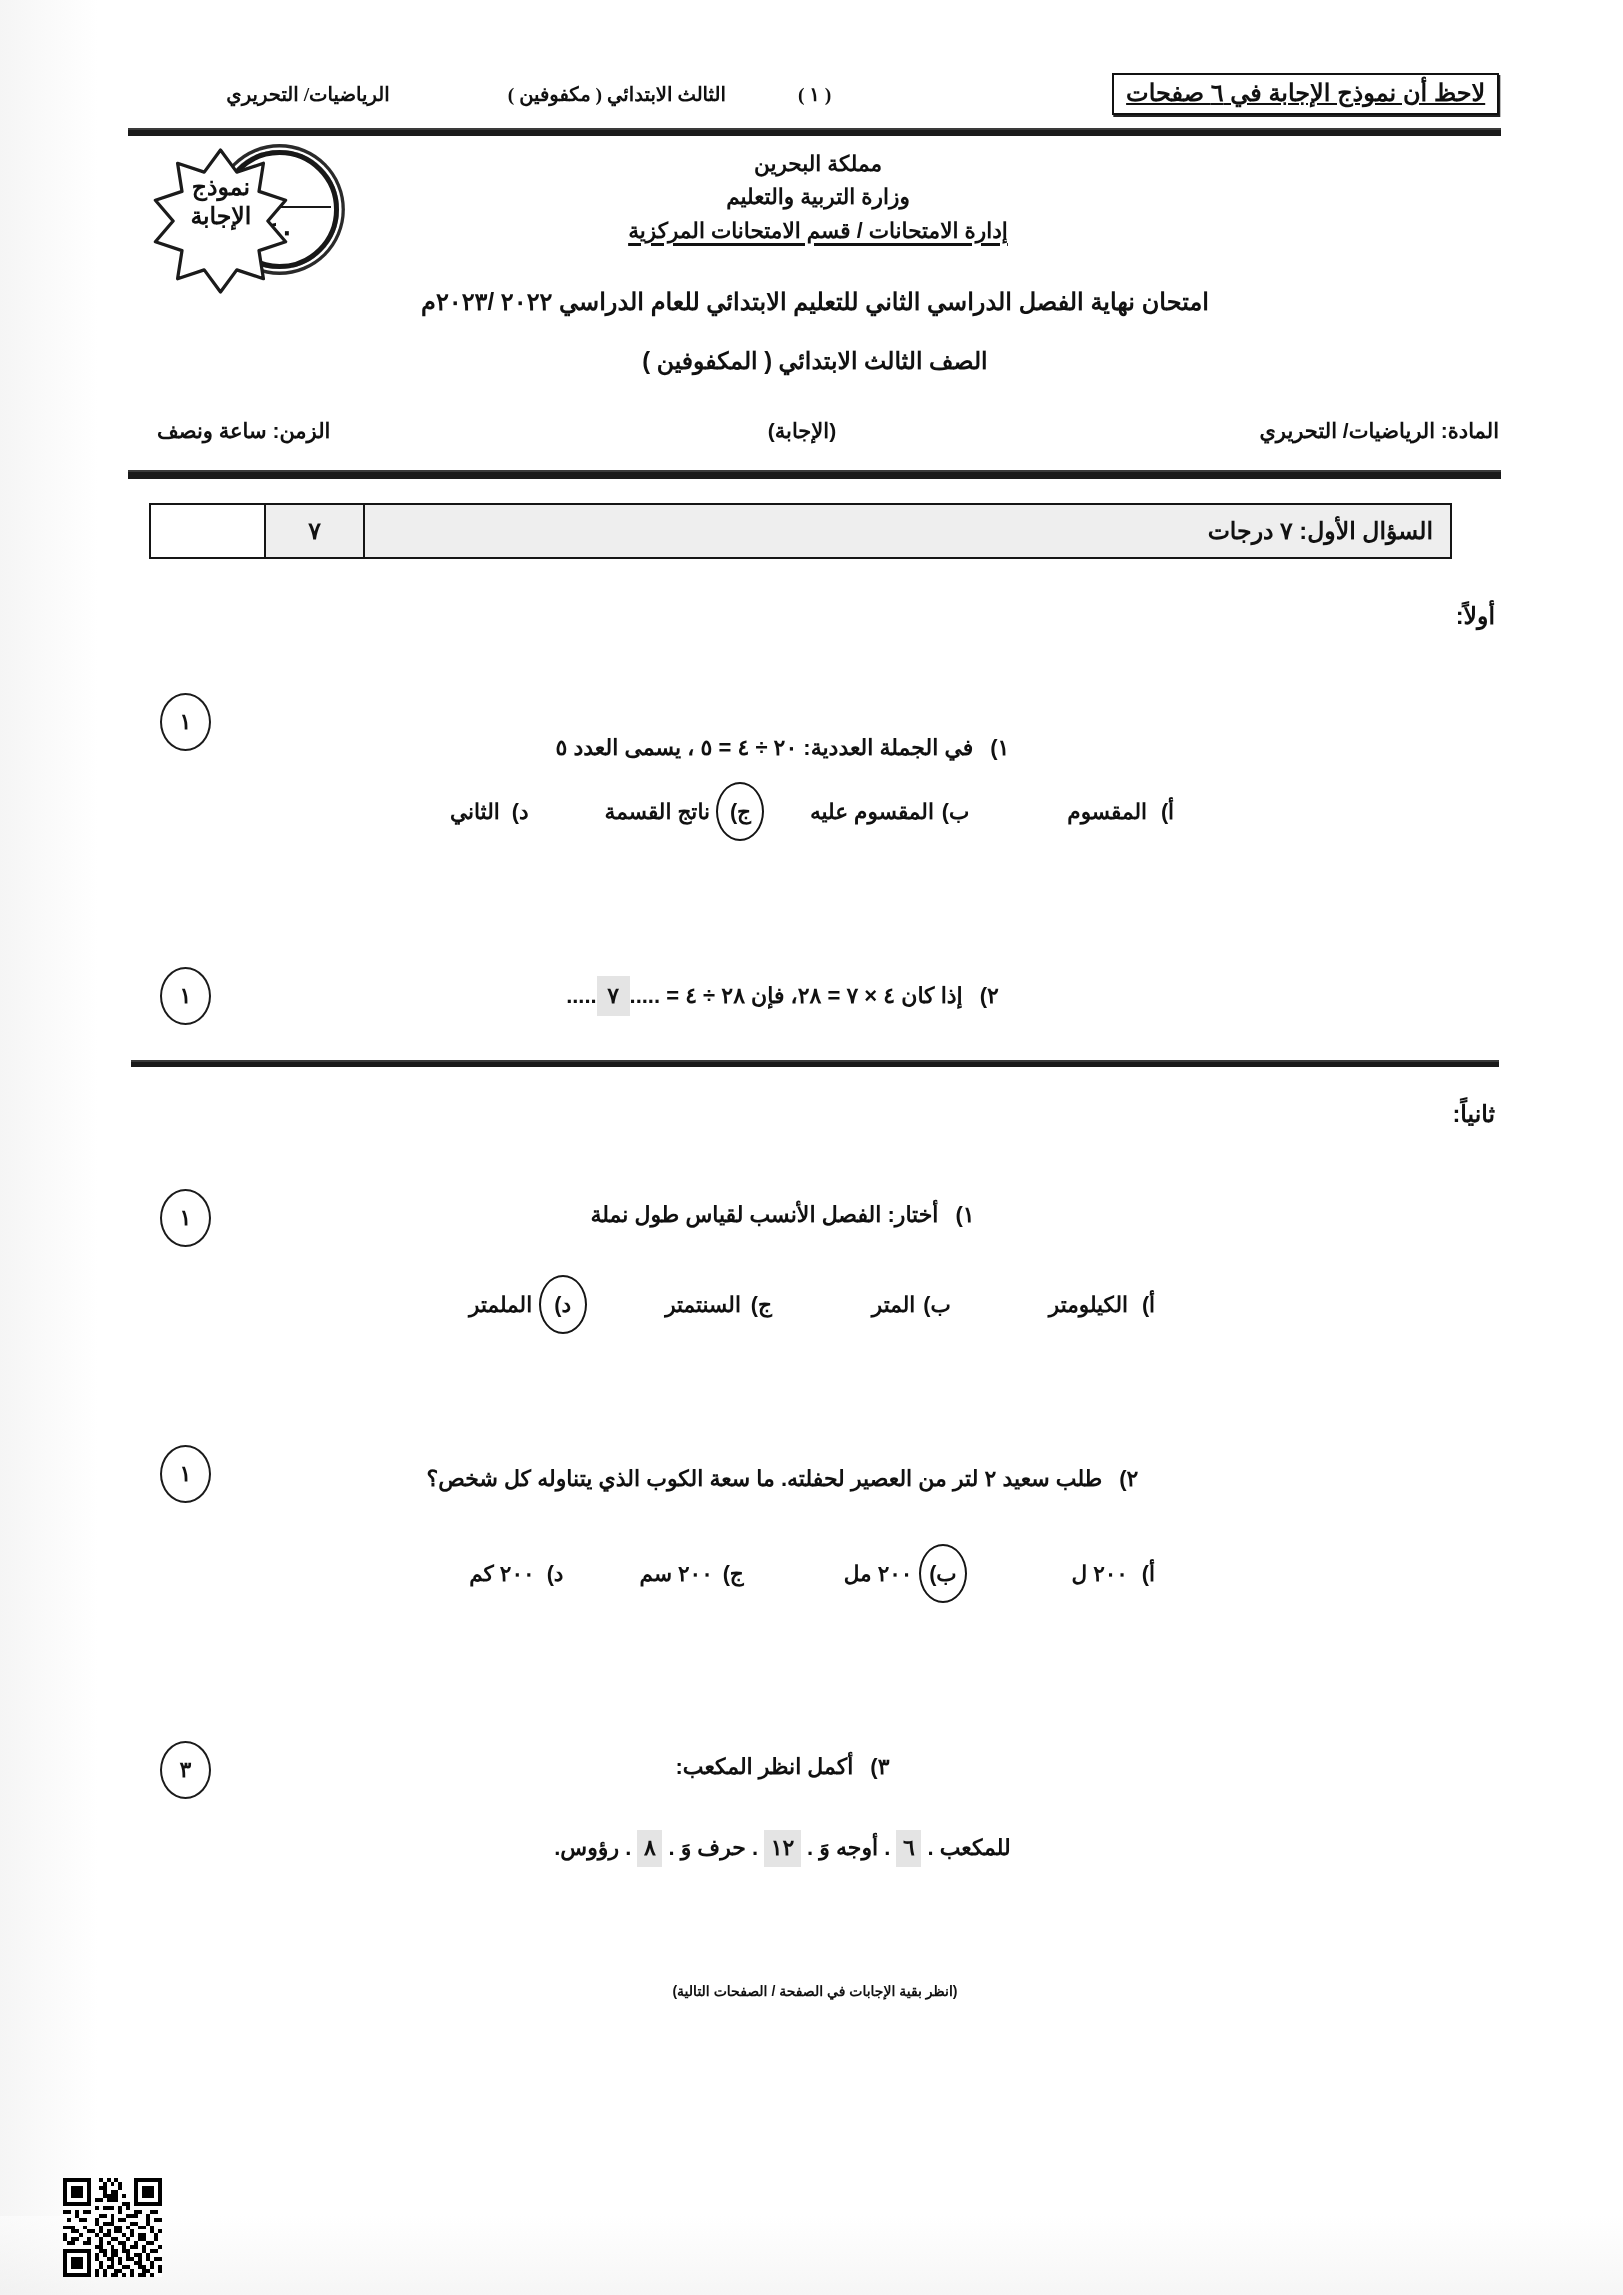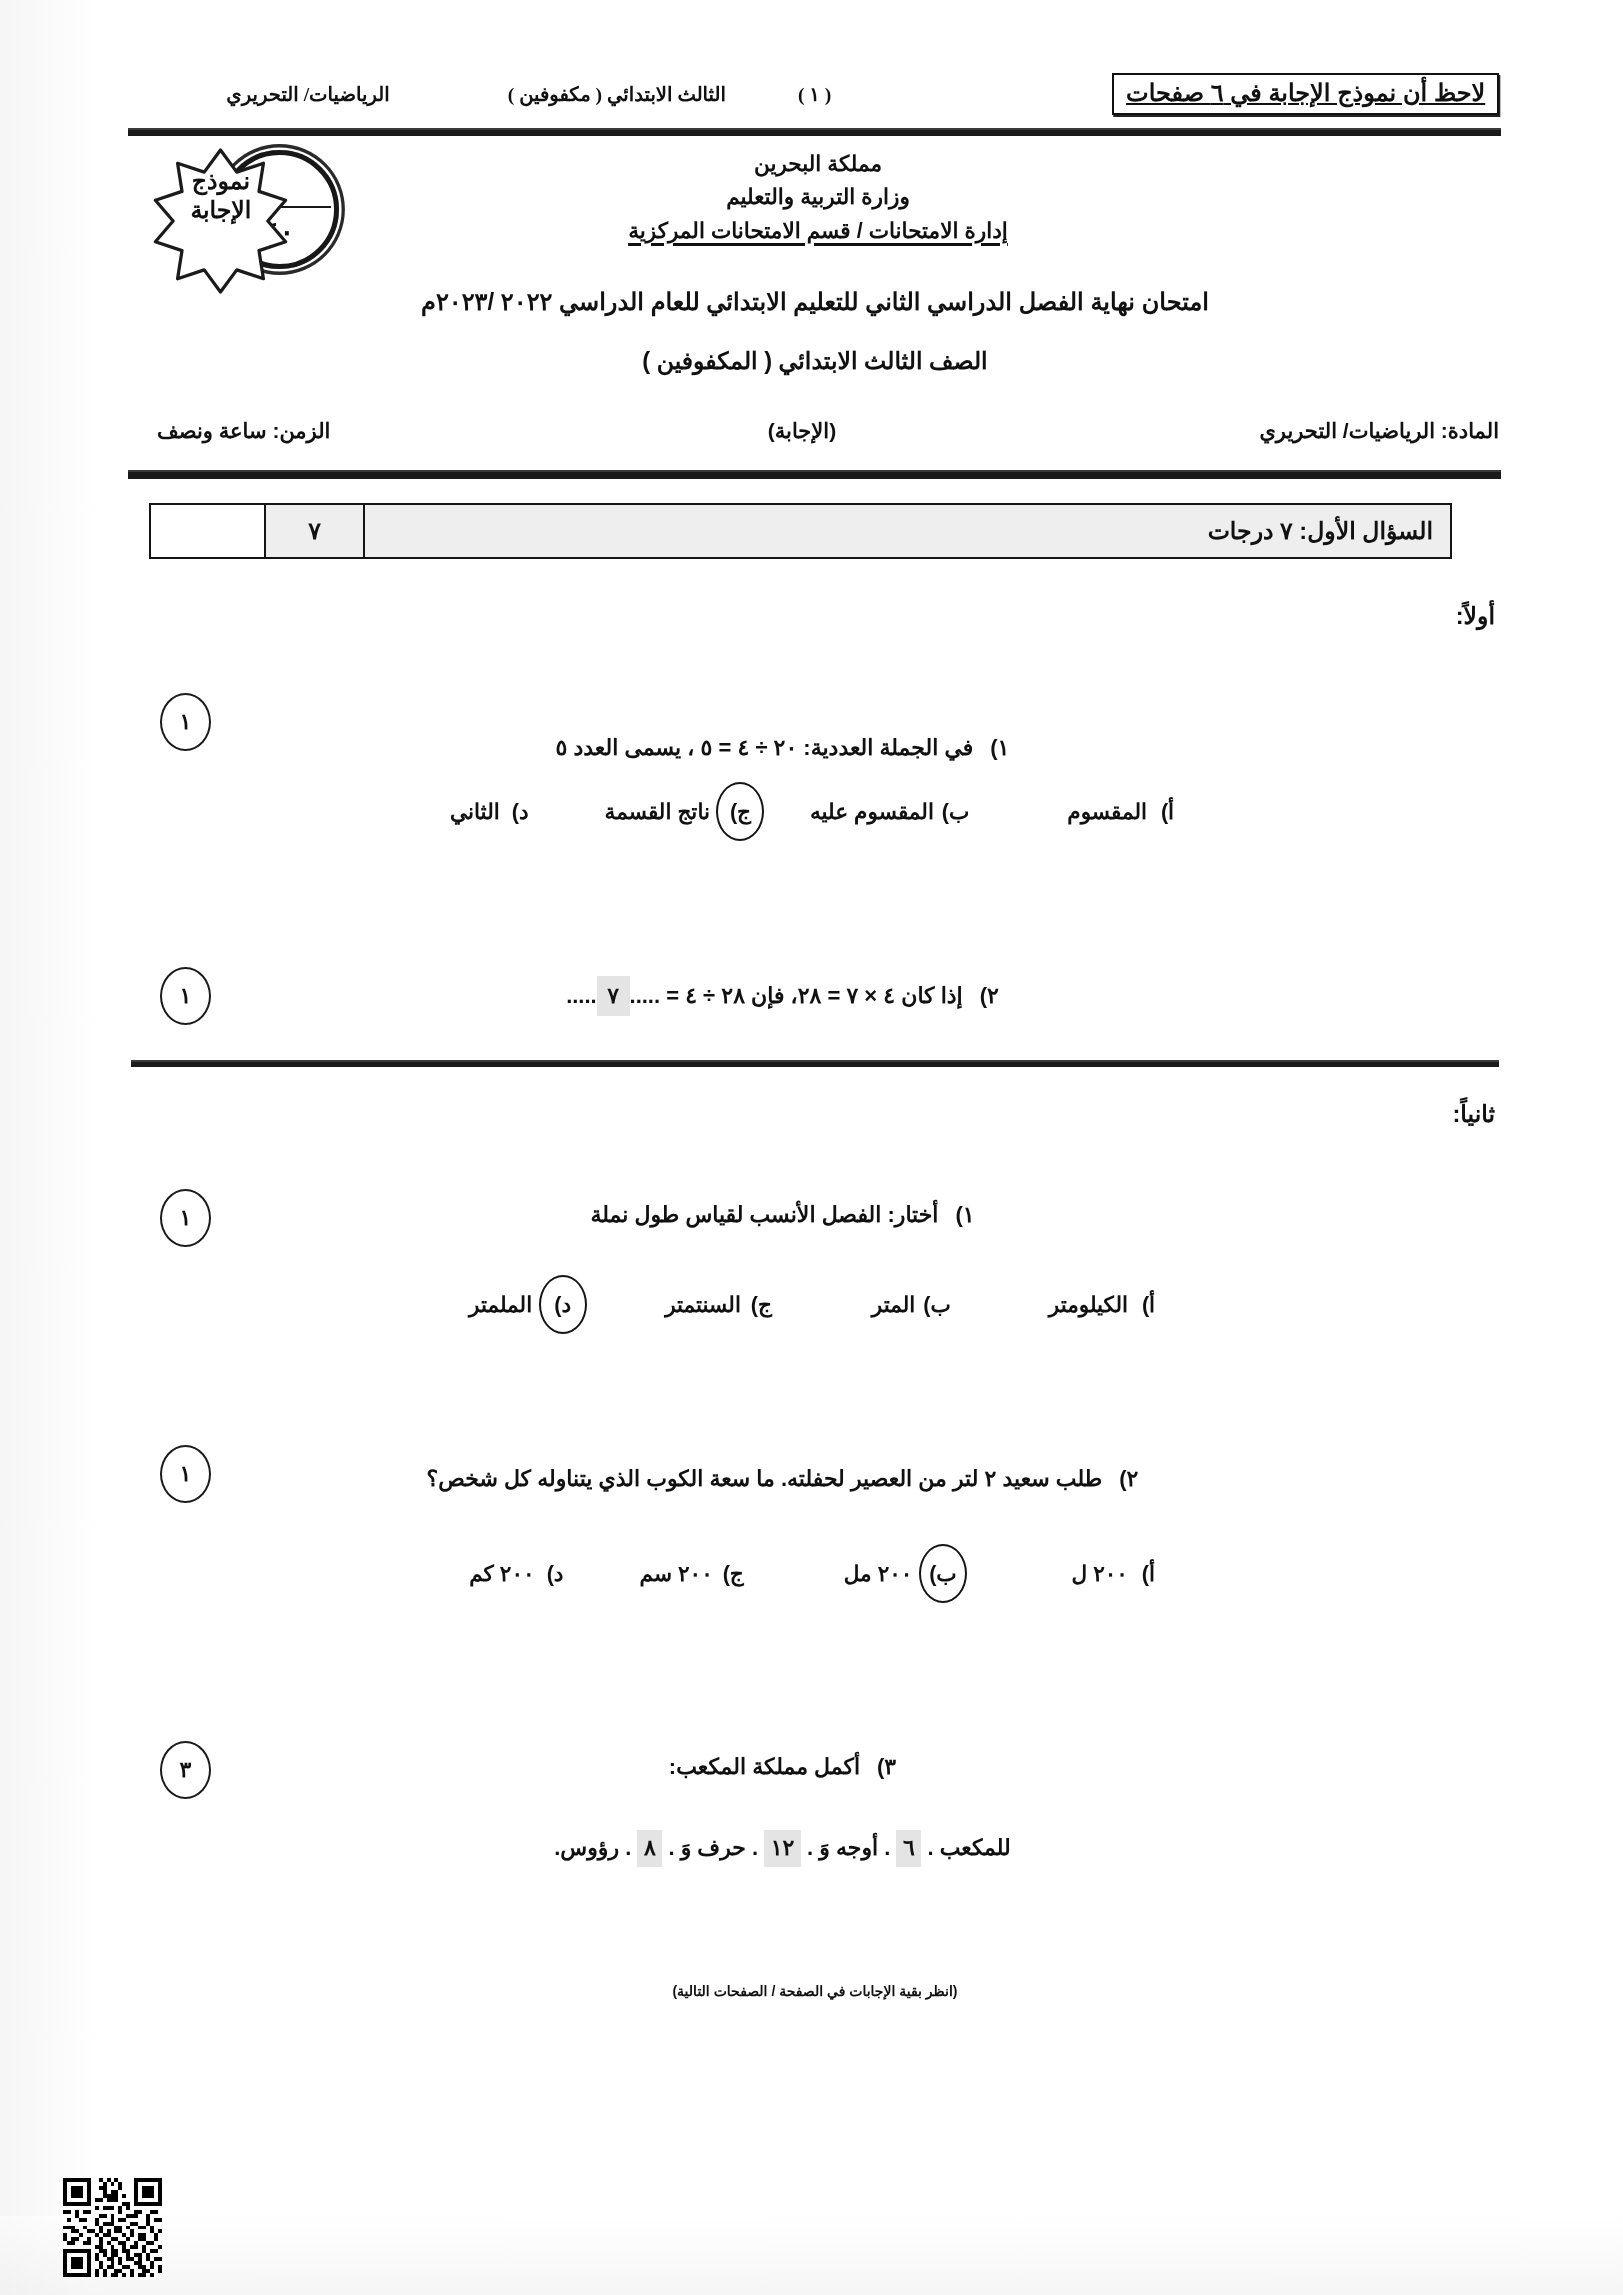--- a/index.html
+++ b/index.html
@@ -86,21 +86,21 @@
   .ministry div {
     font-size: 21.6px; font-weight: 700; line-height: 1.55;
     font-family: "Liberation Sans", sans-serif;
   }
   .ministry .dept { text-decoration: underline; text-underline-offset: 4.6px; text-decoration-thickness: 2.6px;}
   .star-badge {
     position: absolute; left: 14.4px; top: 0px; width: 151px; height: 148px;
   }
   .star-badge svg { width: 151px; height: 148px; display: block; }
   .star-badge .badge-text {
-    position: absolute; left: 0; right: 0; top: 20px;
+    position: absolute; left: 0; right: 0; top: 26px;
     text-align: center;
     font-size: 23.6px; font-weight: 700; line-height: 1.25;
     font-family: "Liberation Sans", sans-serif;
   }
 
   .exam-title {
     position: absolute; top: 288px; left: 131px; width: 1368px;
     text-align: center; font-size: 24px; font-weight: 700;
     font-family: "Liberation Sans", sans-serif;
   }
@@ -369,21 +369,21 @@
       <div class="opt">
         <span class="opt-key">د)</span>
         <span>٢٠٠ كم</span>
       </div>
     </div>
   </div>
 
   <div class="q-item" style="top:1741px;">
     <div class="q-mark-circle">٣</div>
     <div class="q-stem" style="top:9.2px; right:65px; text-align:center;">
-      <span class="q-num">٣)</span><span>أكمل مملكة المكعب:</span>
+      <span class="q-num">٣)</span><span>أكمل انظر المكعب:</span>
     </div>
     <div class="q-stem" style="top:89px; right:65px; text-align:center;">
       <span>للمكعب  .</span>
       <span class="ans-hl-sm">٦</span>
       <span>. أوجه وَ  .</span>
       <span class="ans-hl-sm">١٢</span>
       <span>. حرف وَ  .</span>
       <span class="ans-hl-sm">٨</span>
       <span>. رؤوس.</span>
     </div>

